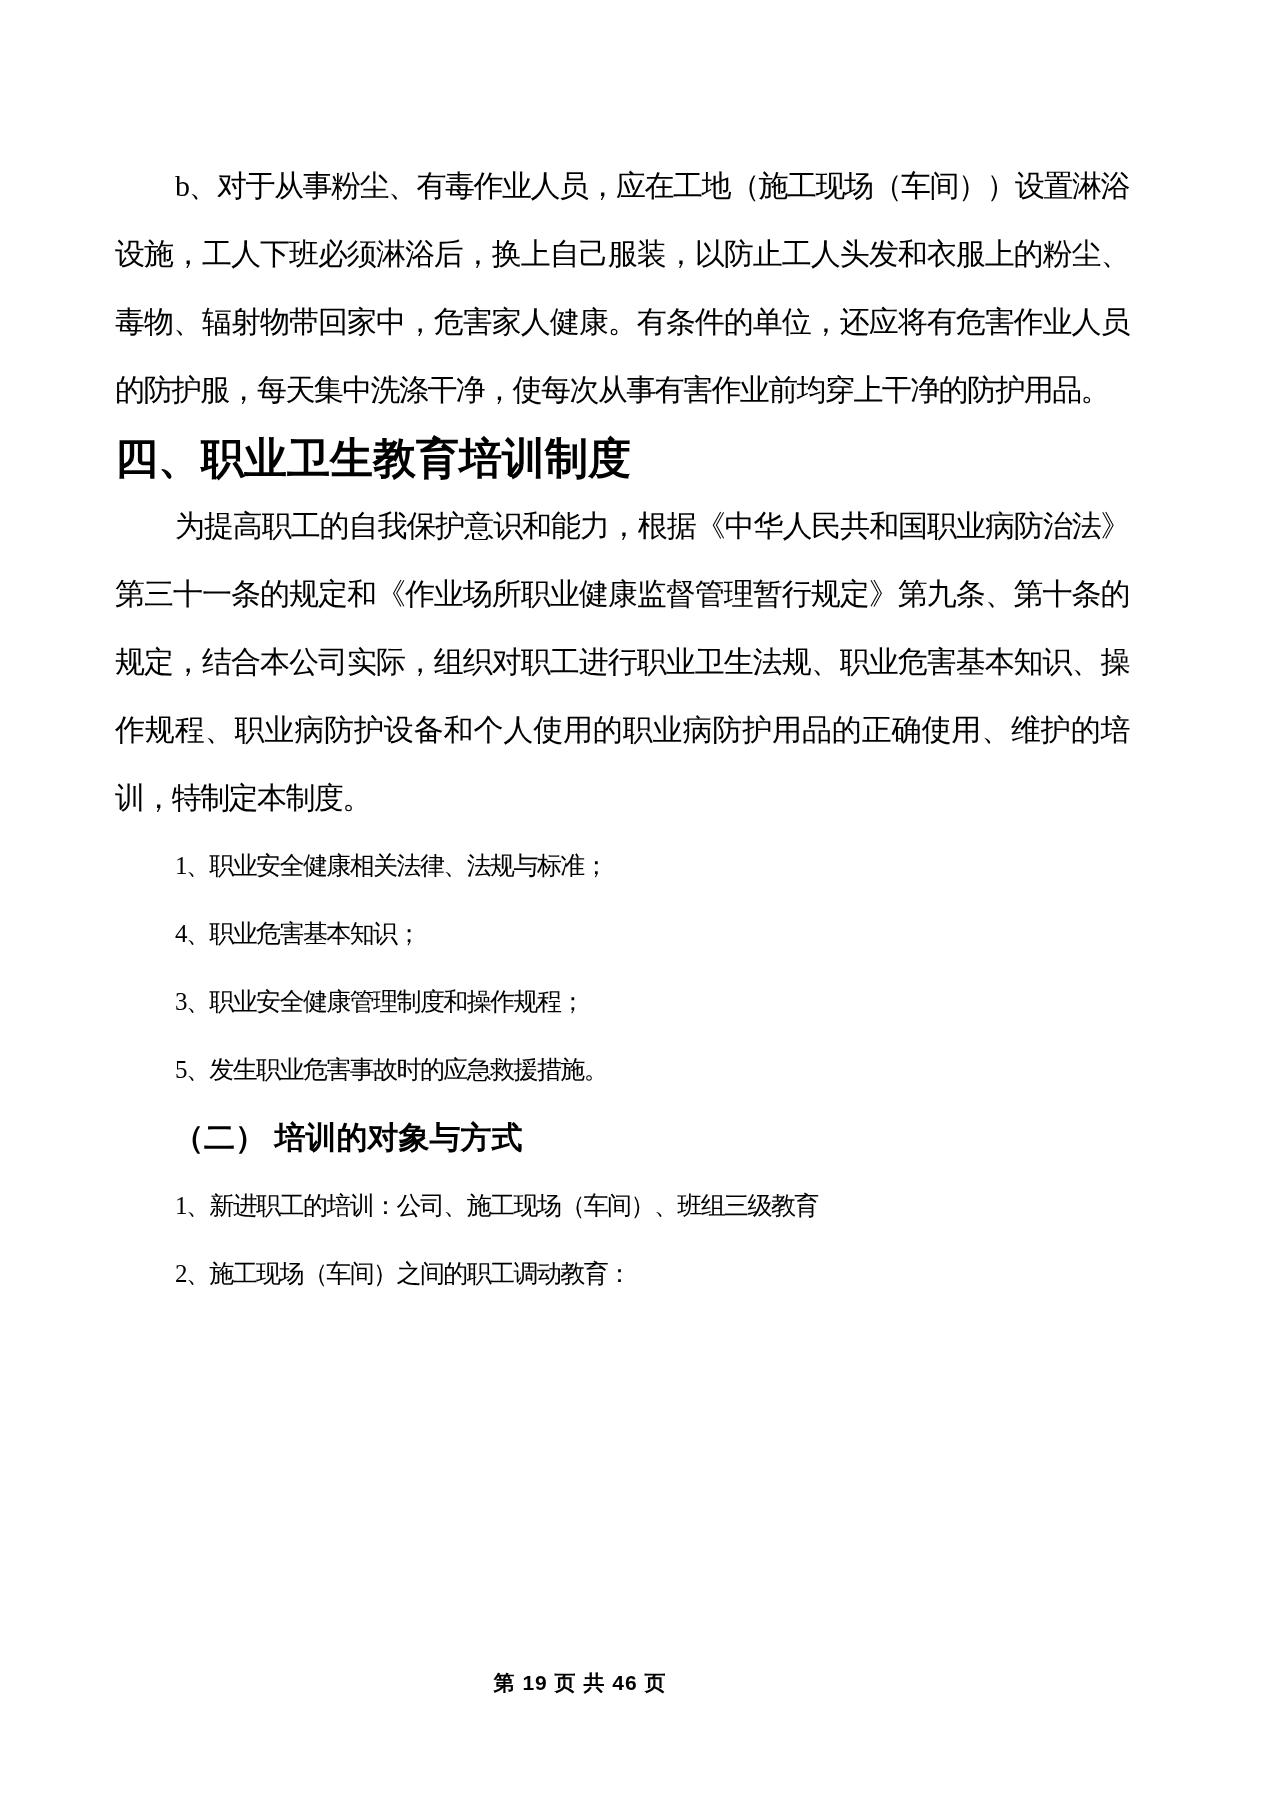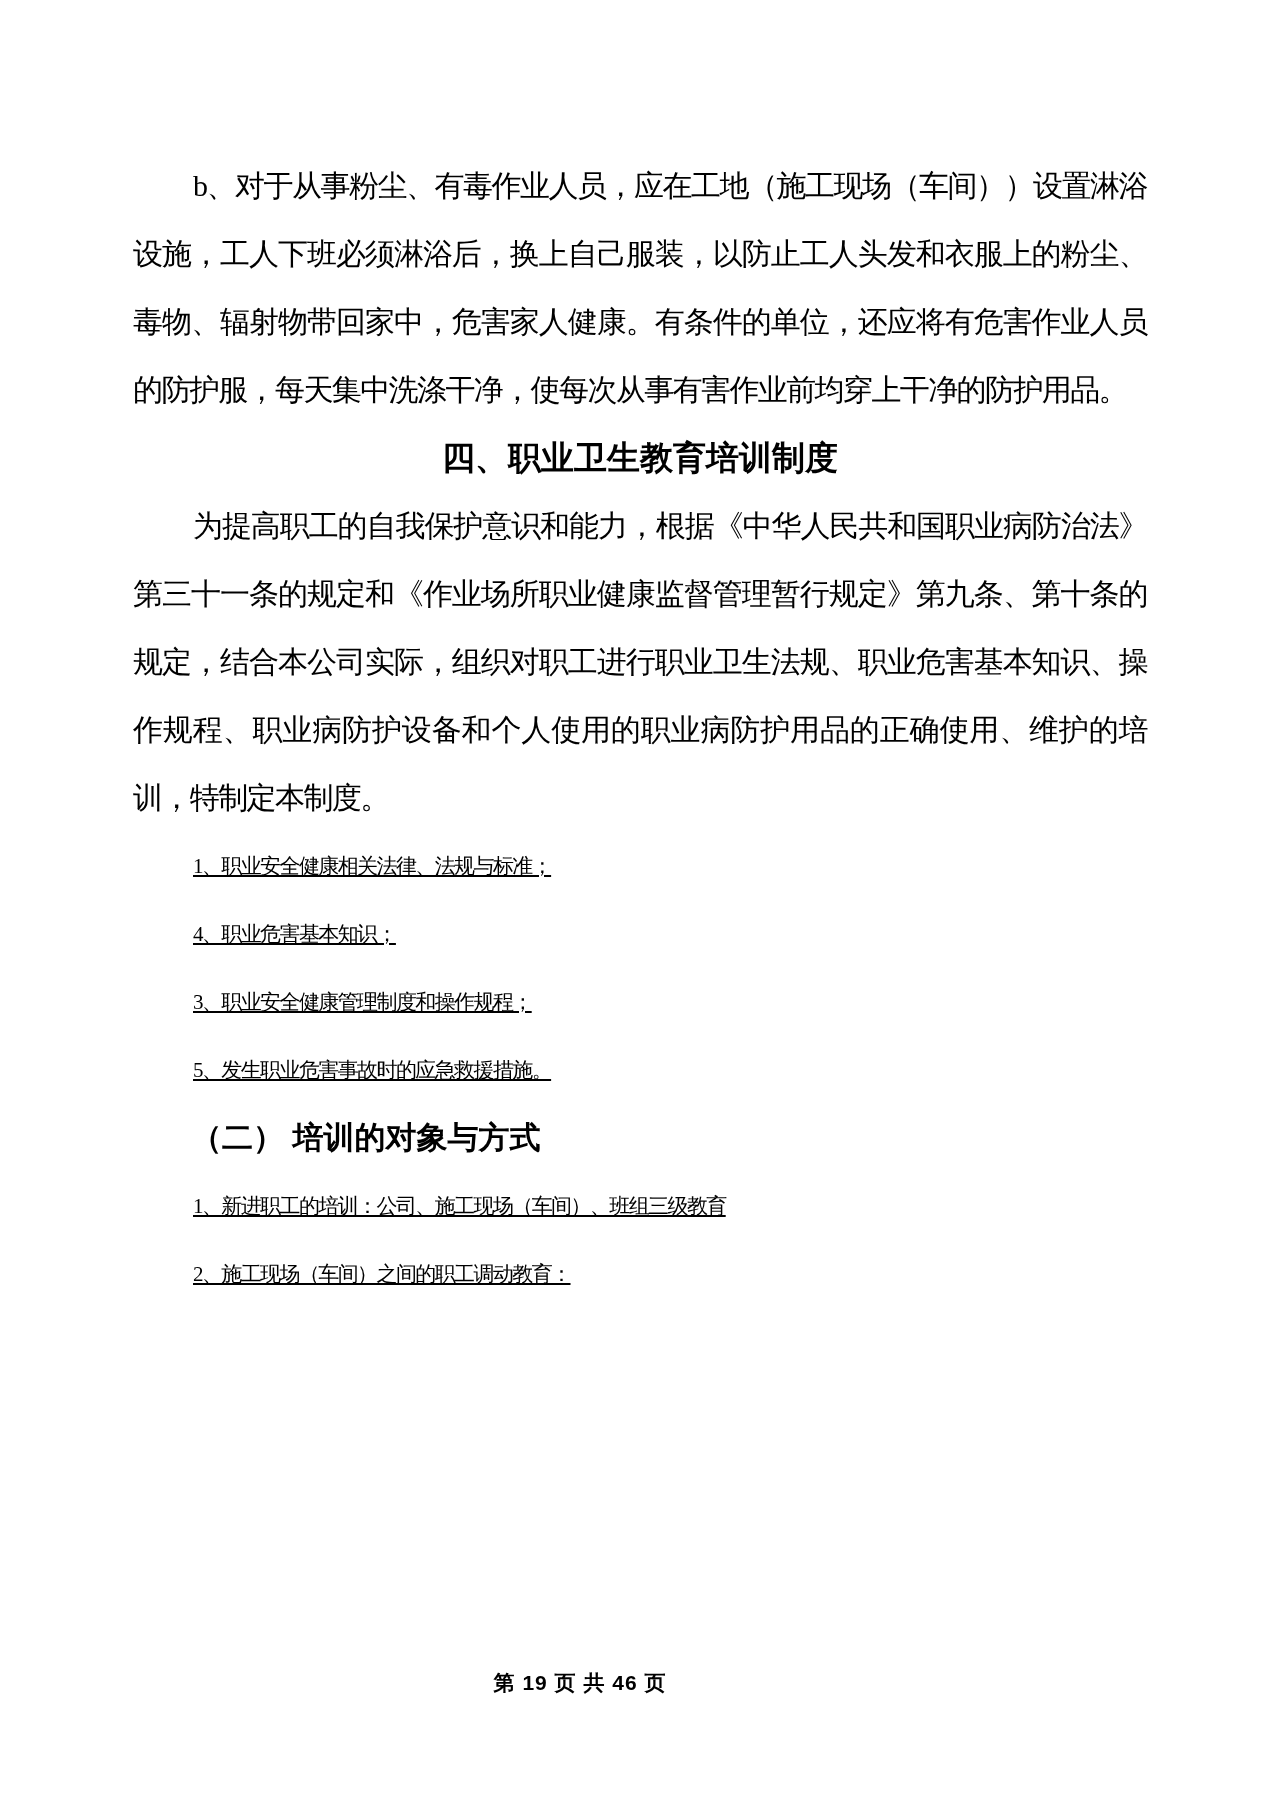--- a/index.html
+++ b/index.html
@@ -11,61 +11,59 @@
     position: relative;
     width: 1280px;
     height: 1810px;
     background: #ffffff;
     color: #000000;
     overflow: hidden;
     font-family: "Liberation Serif", "DejaVu Serif", serif;
   }
   .content {
     position: absolute;
-    left: 133px;
+    left: 115px;
     top: 152px;
     width: 1014px;
   }
   .body-par {
     margin: 0;
     font-size: 30px;
     line-height: 68px;
     letter-spacing: -1.6px;
     text-align: justify;
     text-justify: inter-character;
     text-indent: 60px;
     word-break: break-all;
   }
   .section-title {
     margin: 0;
     font-family: "Liberation Sans", "DejaVu Sans", sans-serif;
     font-weight: bold;
-    font-size: 33px;
+    font-size: 43px;
     line-height: 68px;
-    text-align: center;
     letter-spacing: 0;
   }
   .sub-title {
     margin: 0;
     font-family: "Liberation Sans", "DejaVu Sans", sans-serif;
     font-weight: bold;
     font-size: 31px;
     line-height: 68px;
     text-indent: 58px;
   }
   .list-par {
     margin: 0;
-    font-size: 21px;
+    font-size: 25px;
     line-height: 68px;
     letter-spacing: -1.6px;
     text-align: justify;
     text-justify: inter-character;
     text-indent: 60px;
     word-break: break-all;
-    text-decoration: underline;
   }
   .footer {
     position: absolute;
     top: 1669px;
     left: 0;
     width: 100%;
     text-align: center;
     transform: translateX(-60px);
     font-family: "Liberation Sans", "DejaVu Sans", sans-serif;
     font-weight: bold;

